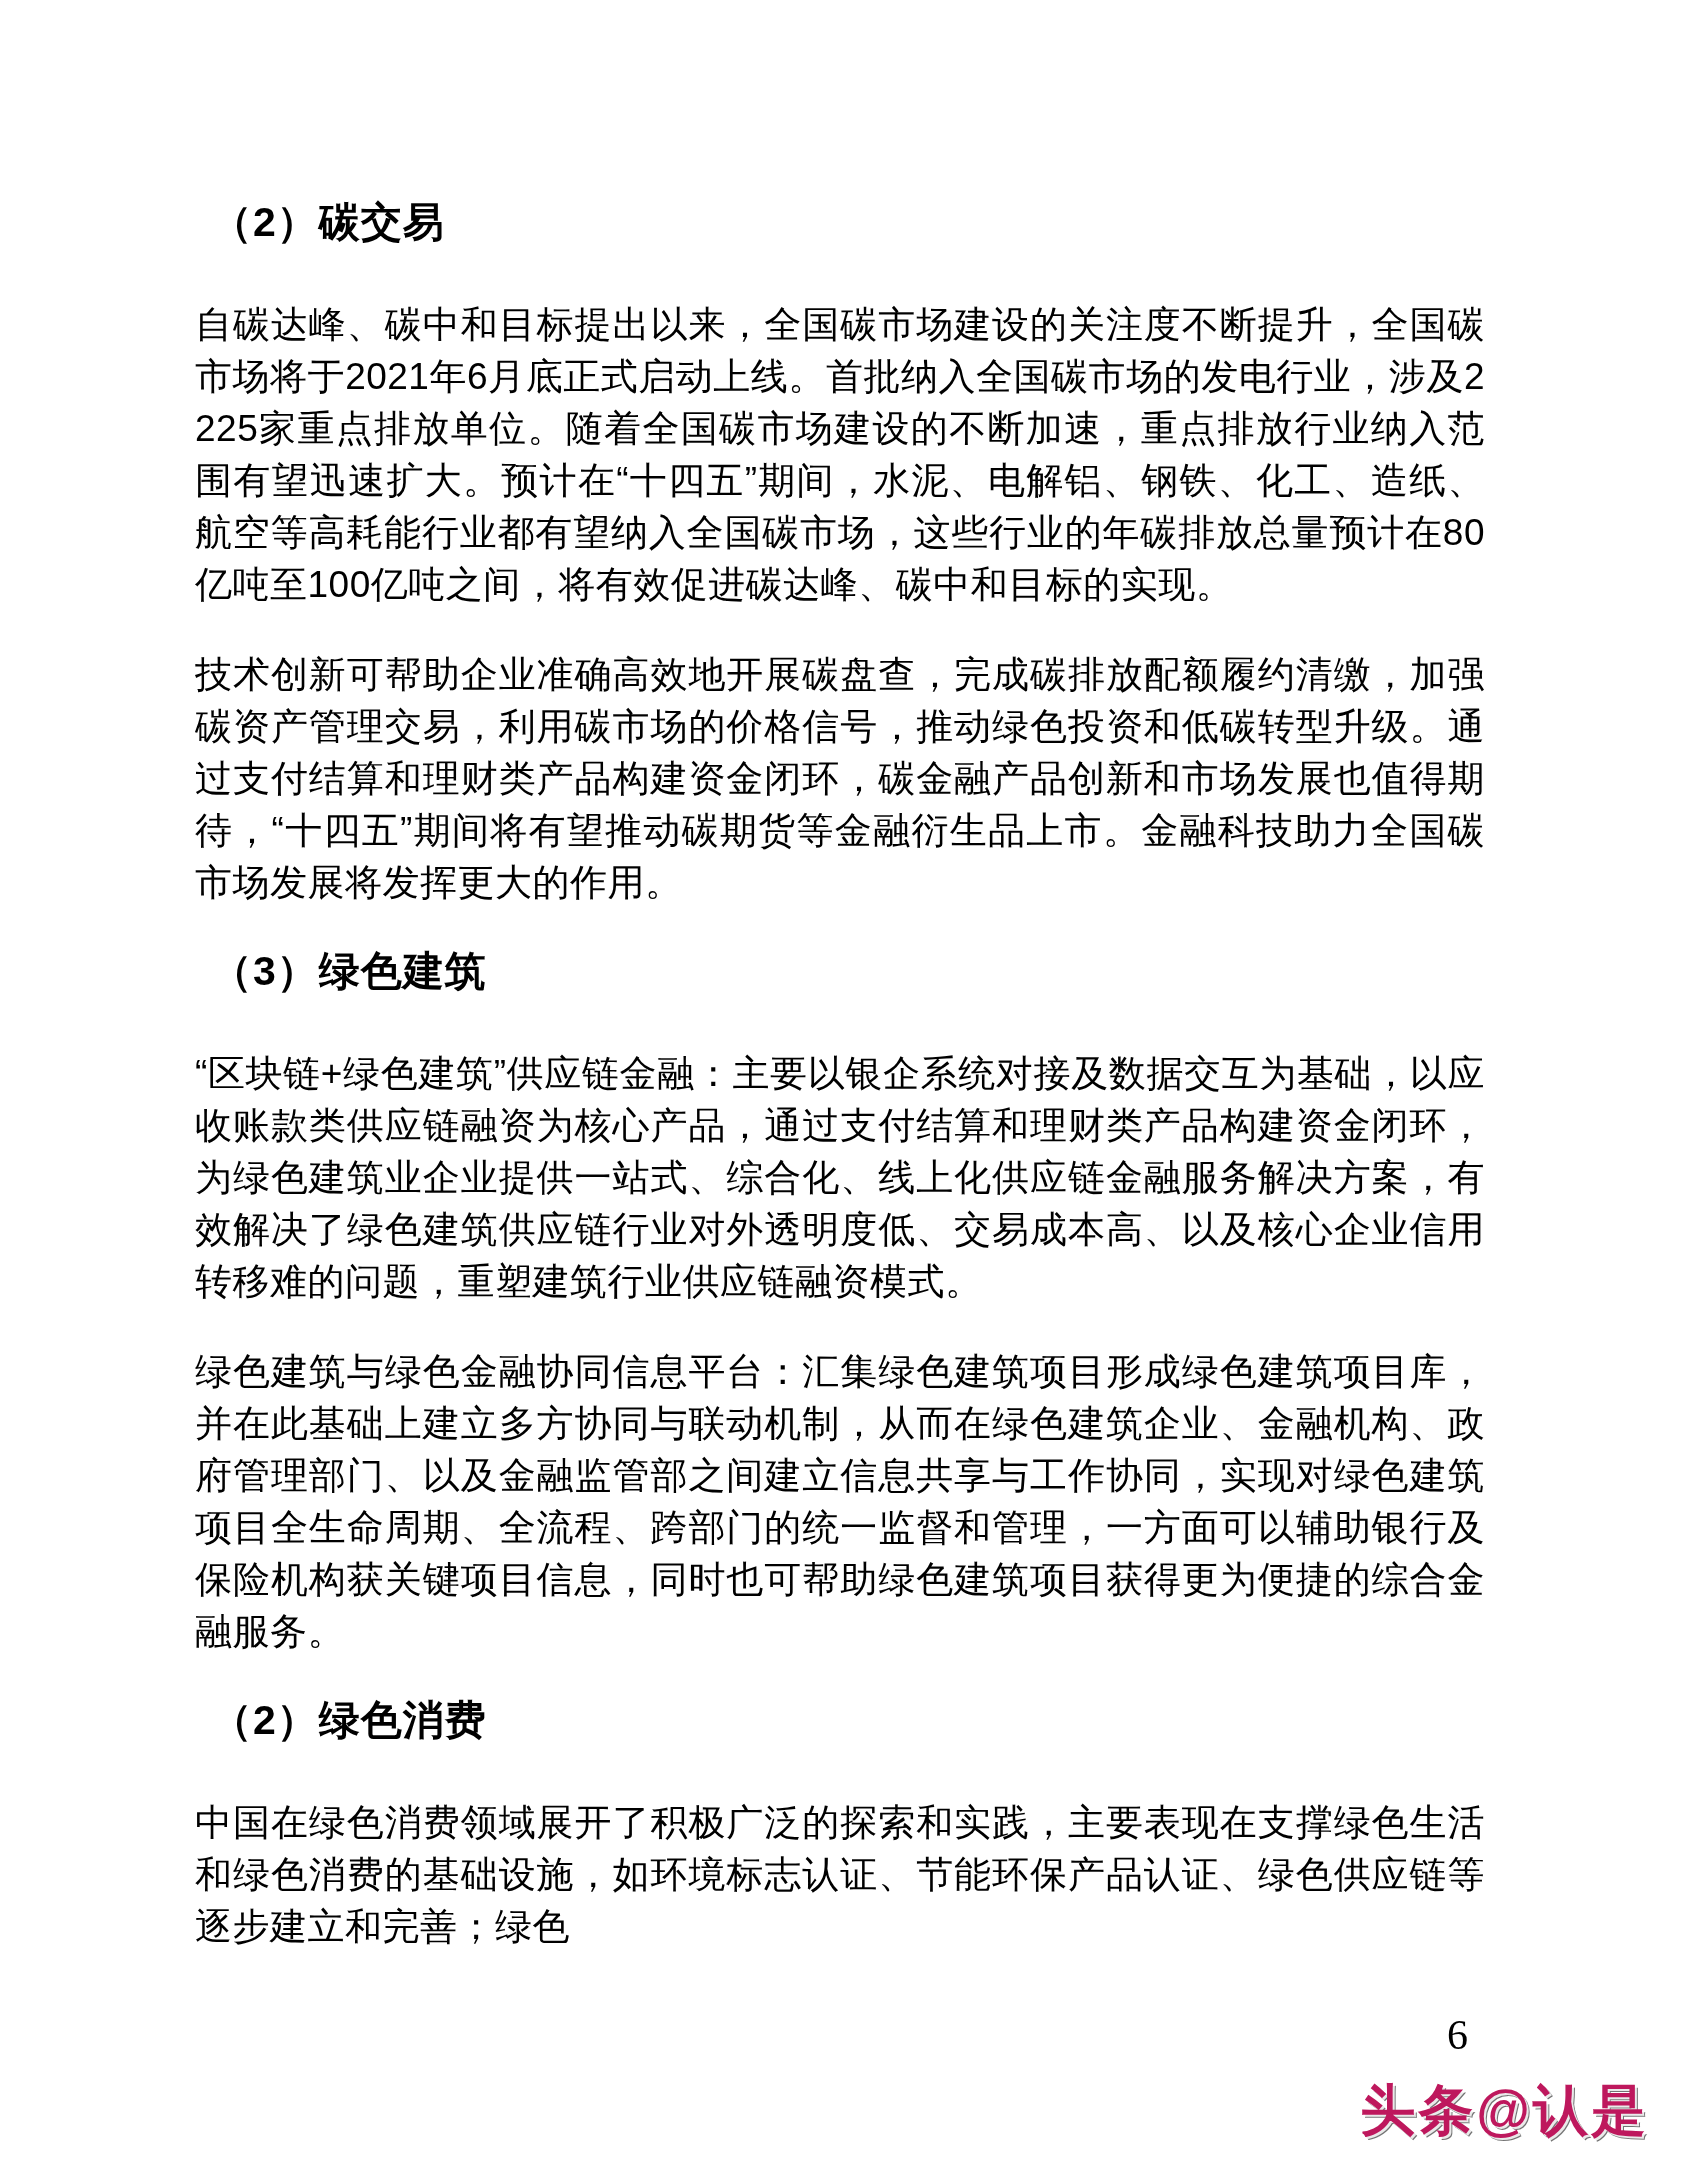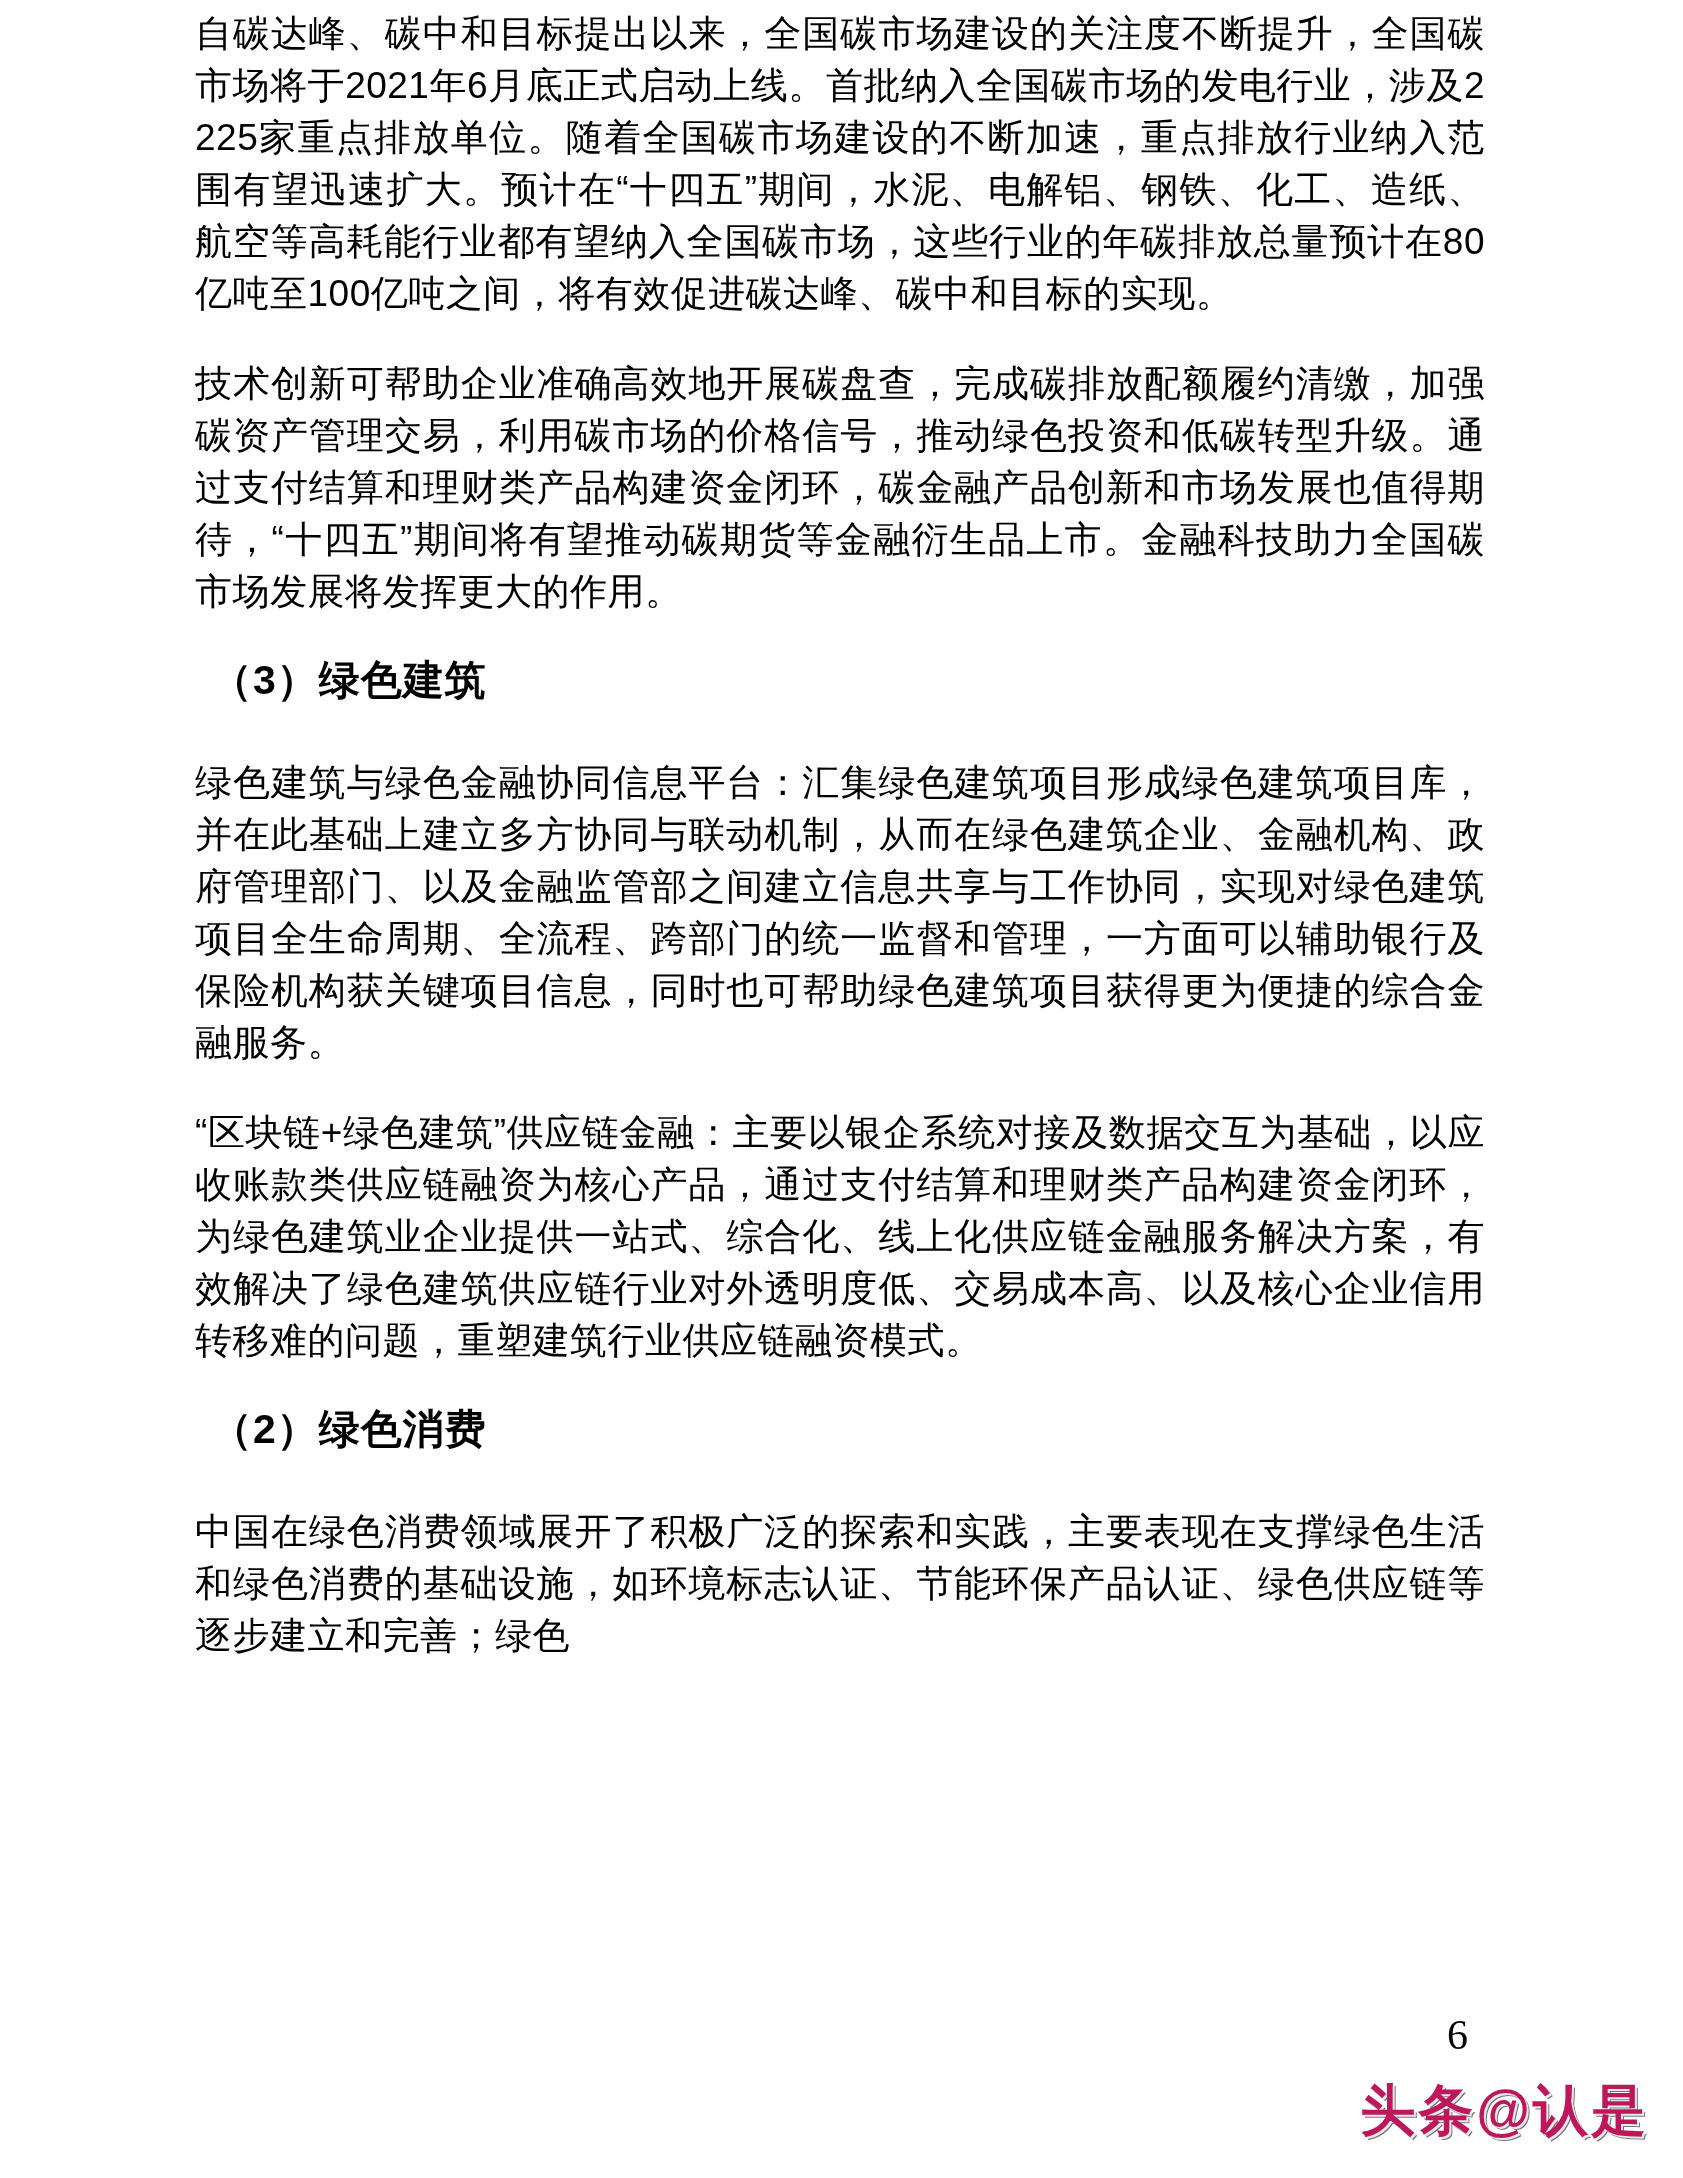--- a/index.html
+++ b/index.html
@@ -61,31 +61,32 @@
     text-shadow: 2px 2px 0 rgba(255,255,255,0.85), 3px 3px 0 rgba(0,0,0,0.55);
     white-space: nowrap;
   }
 </style>
 </head>
 <body>
 
 <div class="page">
   <main class="content">
 
+    <h2 class="section-heading first">（2）碳交易</h2>
 
     <p class="body-paragraph">自碳达峰、碳中和目标提出以来，全国碳市场建设的关注度不断提升，全国碳市场将于2021年6月底正式启动上线。首批纳入全国碳市场的发电行业，涉及2225家重点排放单位。随着全国碳市场建设的不断加速，重点排放行业纳入范围有望迅速扩大。预计在“十四五”期间，水泥、电解铝、钢铁、化工、造纸、航空等高耗能行业都有望纳入全国碳市场，这些行业的年碳排放总量预计在80亿吨至100亿吨之间，将有效促进碳达峰、碳中和目标的实现。</p>
 
     <p class="body-paragraph">技术创新可帮助企业准确高效地开展碳盘查，完成碳排放配额履约清缴，加强碳资产管理交易，利用碳市场的价格信号，推动绿色投资和低碳转型升级。通过支付结算和理财类产品构建资金闭环，碳金融产品创新和市场发展也值得期待，“十四五”期间将有望推动碳期货等金融衍生品上市。金融科技助力全国碳市场发展将发挥更大的作用。</p>
 
     <h2 class="section-heading">（3）绿色建筑</h2>
 
 
+    <p class="body-paragraph">“区块链+绿色建筑”供应链金融：主要以银企系统对接及数据交互为基础，以应收账款类供应链融资为核心产品，通过支付结算和理财类产品构建资金闭环，为绿色建筑业企业提供一站式、综合化、线上化供应链金融服务解决方案，有效解决了绿色建筑供应链行业对外透明度低、交易成本高、以及核心企业信用转移难的问题，重塑建筑行业供应链融资模式。</p>
+
     <p class="body-paragraph">绿色建筑与绿色金融协同信息平台：汇集绿色建筑项目形成绿色建筑项目库，并在此基础上建立多方协同与联动机制，从而在绿色建筑企业、金融机构、政府管理部门、以及金融监管部之间建立信息共享与工作协同，实现对绿色建筑项目全生命周期、全流程、跨部门的统一监督和管理，一方面可以辅助银行及保险机构获关键项目信息，同时也可帮助绿色建筑项目获得更为便捷的综合金融服务。</p>
-
-    <p class="body-paragraph">“区块链+绿色建筑”供应链金融：主要以银企系统对接及数据交互为基础，以应收账款类供应链融资为核心产品，通过支付结算和理财类产品构建资金闭环，为绿色建筑业企业提供一站式、综合化、线上化供应链金融服务解决方案，有效解决了绿色建筑供应链行业对外透明度低、交易成本高、以及核心企业信用转移难的问题，重塑建筑行业供应链融资模式。</p>
 
     <h2 class="section-heading">（2）绿色消费</h2>
 
     <p class="body-paragraph">中国在绿色消费领域展开了积极广泛的探索和实践，主要表现在支撑绿色生活和绿色消费的基础设施，如环境标志认证、节能环保产品认证、绿色供应链等逐步建立和完善；绿色</p>
 
   </main>
 
   <div class="page-number">6</div>
 
   <div class="watermark">头条@认是</div>

